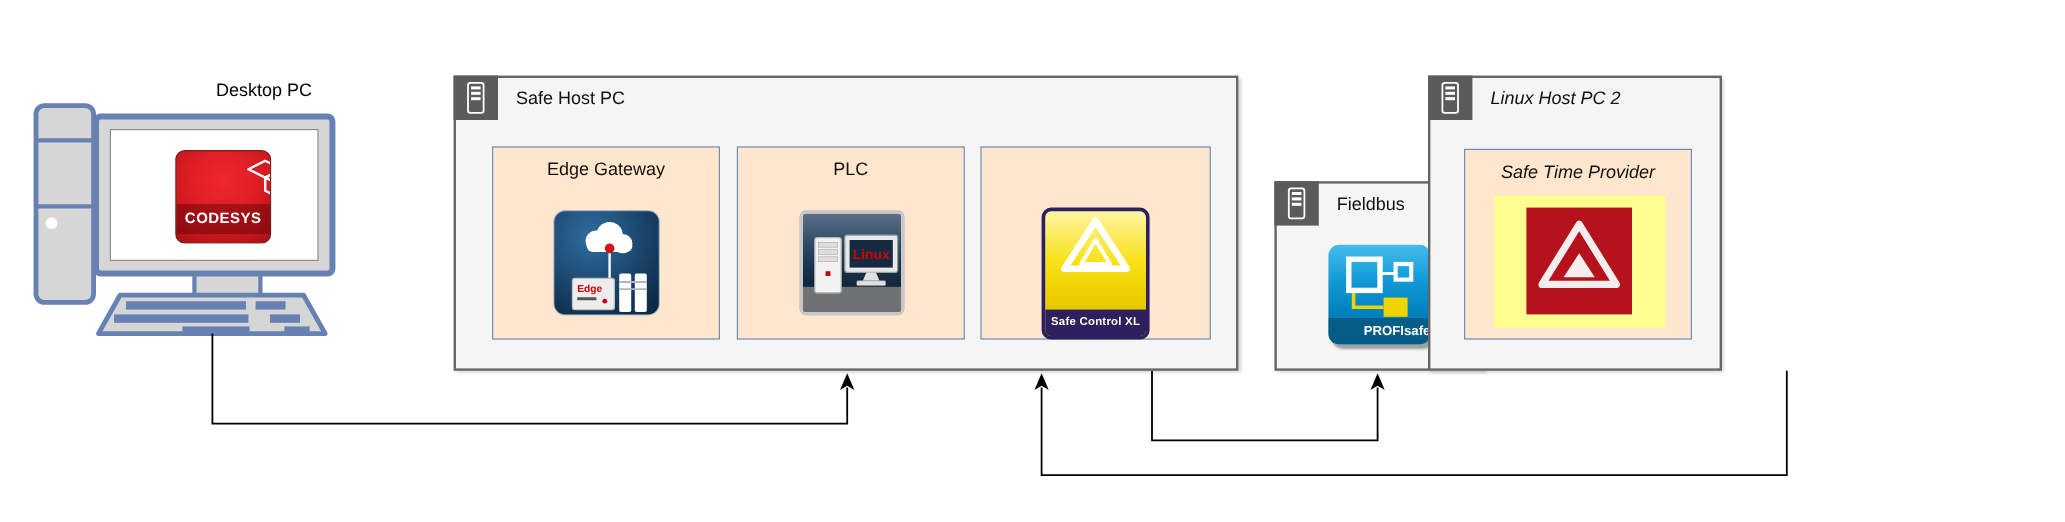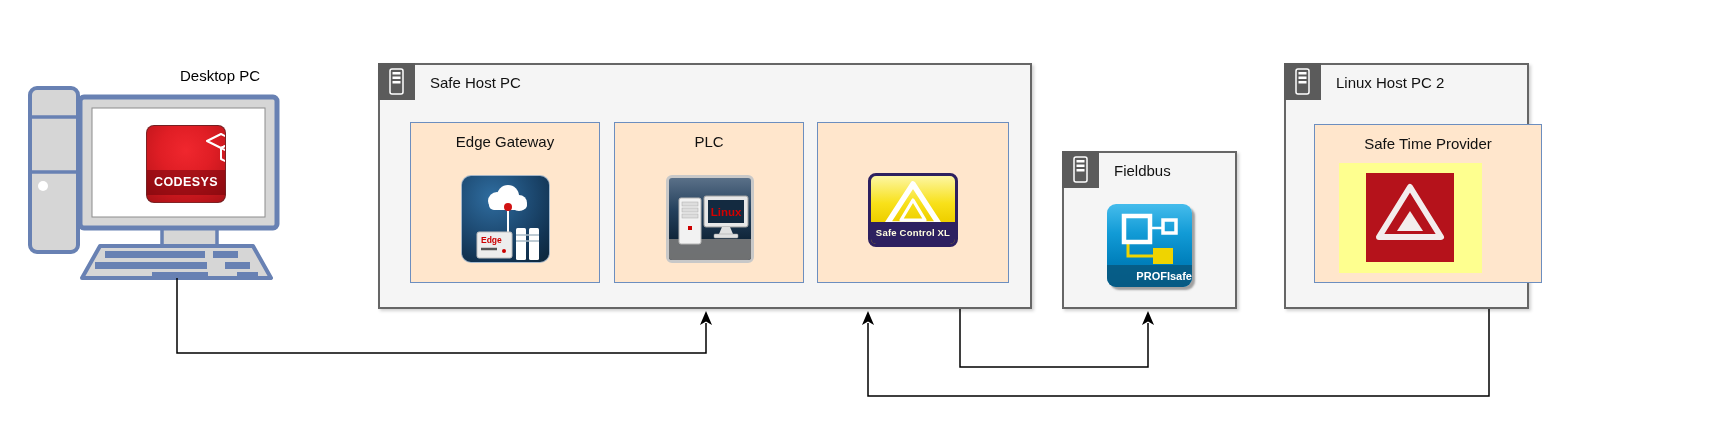--- a/index.html
+++ b/index.html
@@ -191,21 +191,21 @@
           <circle cx="42" cy="75" r="2" fill="#cc0000"></circle>
           <rect x="54" y="52" width="10" height="32" rx="1.5" fill="#ffffff"></rect>
           <rect x="67" y="52" width="10" height="32" rx="1.5" fill="#ffffff"></rect>
           <line x1="54" y1="59" x2="77" y2="59" stroke="#a9bac6" stroke-width="1.5"></line>
           <line x1="54" y1="65" x2="77" y2="65" stroke="#a9bac6" stroke-width="1.5"></line>
         </svg>
       </div>
     </div>
 
     <div class="node-box" style="left:437px;top:57px;width:192px;height:161px;">
-      <div class="safeplc-icon" style="left:50px;top:50px;width:90px;height:74px;">
+      <div class="safeplc-icon" style="left:50px;top:50px;width:90px;height:110px;">
         <svg width="84" height="62" viewBox="0 0 84 62">
           <polygon points="42,8 68,48 16,48" fill="none" stroke="#ffffff" stroke-width="5.5" stroke-linejoin="round"></polygon>
           <polygon points="42,24 54,44 30,44" fill="none" stroke="#ffffff" stroke-width="3.2" stroke-linejoin="round"></polygon>
         </svg>
         <div class="safeplc-band">Safe Control XL</div>
       </div>
     </div>
   </div>
 
   <div class="container" style="left:1062px;top:151px;width:175px;height:158px;">
@@ -224,32 +224,32 @@
         <path d="M21,38 L21,52 L46,52" fill="none" stroke="#efd400" stroke-width="3"></path>
         <rect x="46" y="44" width="20" height="16" fill="#efd400"></rect>
         <rect x="17" y="12" width="26" height="26" fill="none" stroke="#ffffff" stroke-width="4.5"></rect>
         <rect x="56" y="16" width="13" height="13" fill="none" stroke="#ffffff" stroke-width="3.5"></rect>
         <line x1="43" y1="24" x2="56" y2="24" stroke="#ffffff" stroke-width="2.5"></line>
       </svg>
       <div class="profisafe-band">PROFIsafe</div>
     </div>
   </div>
 
-  <div class="container" style="left:1284px;top:63px;width:245px;height:246px;">
+  <div class="container" style="left:1190px;top:63px;width:245px;height:246px;font-style:italic;">
     <div class="container-icon">
       <svg width="37" height="37" viewBox="0 0 37 37">
         <rect x="12" y="6" width="13" height="25" rx="2" fill="none" stroke="#ffffff" stroke-width="1.5"></rect>
         <rect x="14.5" y="9" width="8" height="2.5" fill="#ffffff"></rect>
         <rect x="14.5" y="13.5" width="8" height="2.5" fill="#ffffff"></rect>
         <rect x="14.5" y="18" width="8" height="2.5" fill="#ffffff"></rect>
       </svg>
     </div>
     <div class="container-label">Linux Host PC 2</div>
 
-    <div class="node-box" style="left:28px;top:59px;width:228px;height:159px;">
+    <div class="node-box" style="left:28px;top:59px;width:190px;height:159px;">
       <div class="node-label">Safe Time Provider</div>
       <div class="stp-yellow" style="left:24px;top:38px;width:143px;height:110px;">
         <div class="stp-red" style="left:27px;top:10px;width:88px;height:89px;">
           <svg width="88" height="89" viewBox="0 0 88 89">
             <polygon points="44,14 75,64 13,64" fill="none" stroke="#f3eded" stroke-width="6" stroke-linejoin="round"></polygon>
             <polygon points="44,38 57,58 31,58" fill="#f3eded"></polygon>
           </svg>
         </div>
       </div>
     </div>

